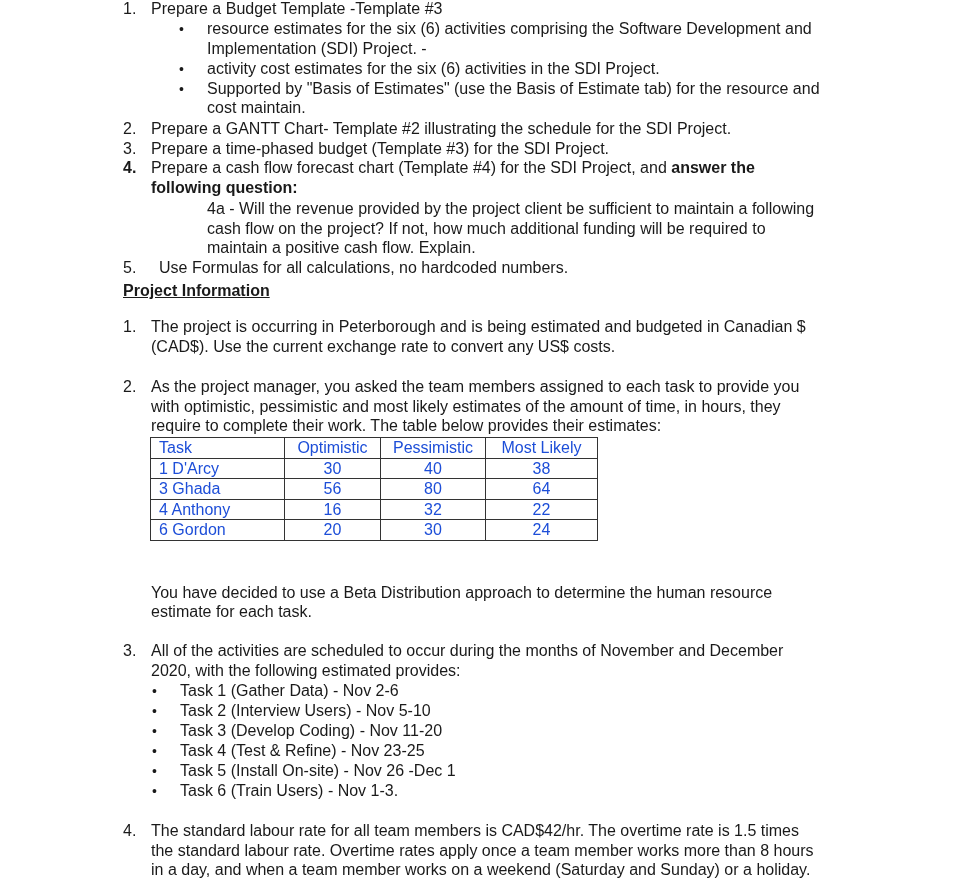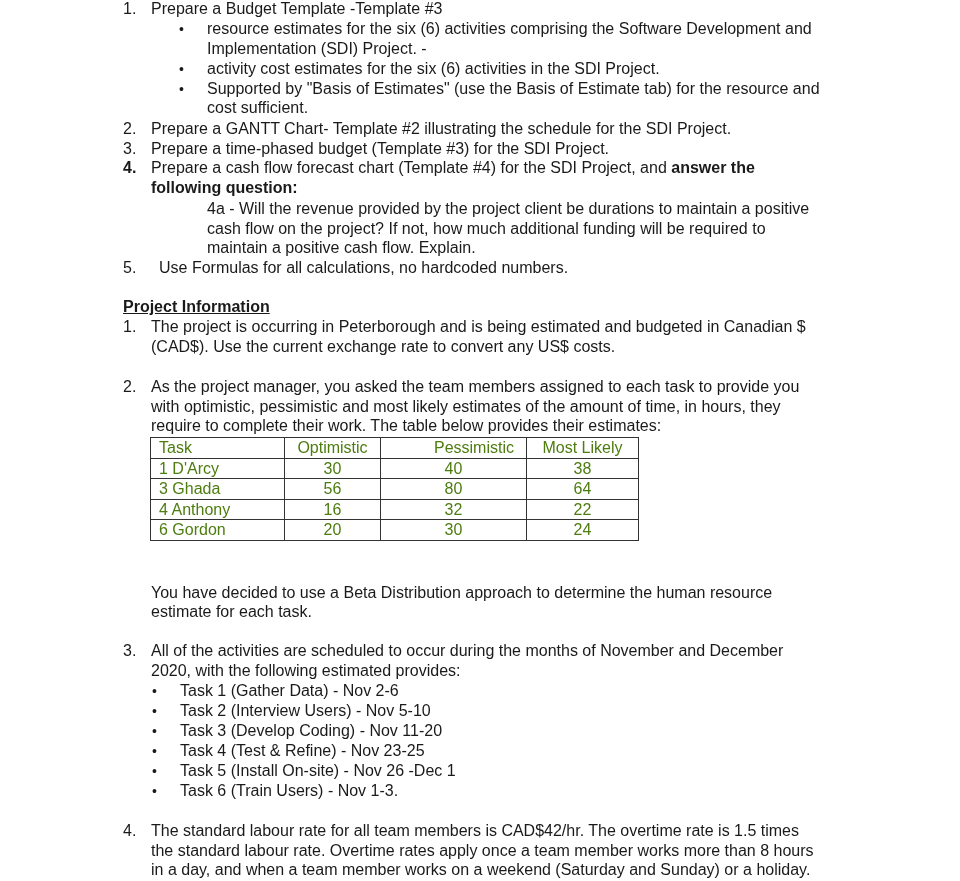--- a/index.html
+++ b/index.html
@@ -11,66 +11,66 @@
     .num { position: absolute; white-space: nowrap; line-height: 20px; }
     .bullet { position: absolute; line-height: 20px; font-size: 14px; }
     .bold { font-weight: bold; }
     .heading { font-weight: bold; text-decoration: underline; }
     table.est {
       position: absolute; left: 150px; top: 437px;
       border-collapse: collapse; font-size: 16px;
     }
     table.est td {
       border: 1.5px solid #333; padding: 0 0 0 8px; height: 19.5px; line-height: 19px;
-      color: #4d7c0f;
+      color: #1d4ed8;
     }
     table.est td.c { text-align: center; padding: 0; }
     table.est td.name { width: 125px; }
     table.est td.col1 { width: 95px; }
-    table.est td.col2 { width: 104px; padding-left: 41px; }
+    table.est td.col2 { width: 104px; }
     table.est td.col3 { width: 111px; }
   </style>
 </head>
 <body>
 
 <div>
   <span class="num" style="left:123px;top:-1px;">1.</span>
   <span class="line" style="left:151px;top:-1px;">Prepare a Budget Template -Template #3</span>
 
   <span class="bullet" style="left:179px;top:19px;">•</span>
   <span class="line" style="left:207px;top:19px;">resource estimates for the six (6) activities comprising the Software Development and</span>
   <span class="line" style="left:207px;top:39px;">Implementation (SDI) Project. -</span>
 
   <span class="bullet" style="left:179px;top:59px;">•</span>
   <span class="line" style="left:207px;top:59px;">activity cost estimates for the six (6) activities in the SDI Project.</span>
 
   <span class="bullet" style="left:179px;top:79px;">•</span>
   <span class="line" style="left:207px;top:79px;">Supported by "Basis of Estimates" (use the Basis of Estimate tab) for the resource and</span>
-  <span class="line" style="left:207px;top:98px;">cost sufficient.</span>
+  <span class="line" style="left:207px;top:98px;">cost maintain.</span>
 
   <span class="num" style="left:123px;top:119px;">2.</span>
   <span class="line" style="left:151px;top:119px;">Prepare a GANTT Chart- Template #2 illustrating the schedule for the SDI Project.</span>
 
   <span class="num" style="left:123px;top:139px;">3.</span>
   <span class="line" style="left:151px;top:139px;">Prepare a time-phased budget (Template #3) for the SDI Project.</span>
 
   <span class="num bold" style="left:123px;top:158px;">4.</span>
   <span class="line" style="left:151px;top:158px;"><span>Prepare a cash flow forecast chart (Template #4) for the SDI Project, and </span><span class="bold">answer the</span></span>
   <span class="line bold" style="left:151px;top:178px;">following question:</span>
 
-  <span class="line" style="left:207px;top:199px;">4a - Will the revenue provided by the project client be durations to maintain a positive</span>
+  <span class="line" style="left:207px;top:199px;">4a - Will the revenue provided by the project client be sufficient to maintain a following</span>
   <span class="line" style="left:207px;top:219px;">cash flow on the project?  If not, how much additional funding will be required to</span>
   <span class="line" style="left:207px;top:238px;">maintain a positive cash flow. Explain.</span>
 
   <span class="num" style="left:123px;top:258px;">5.</span>
   <span class="line" style="left:151px;top:258px;margin-left:8px;">Use Formulas for all calculations, no hardcoded numbers.</span>
 </div>
 
 <div>
-  <span class="line heading" style="left:123px;top:297px;text-align:center;">Project Information</span>
+  <span class="line heading" style="left:123px;top:281px;text-align:center;">Project Information</span>
 
   <span class="num" style="left:123px;top:317px;">1.</span>
   <span class="line" style="left:151px;top:317px;">The project is occurring in Peterborough and is being estimated and budgeted in Canadian $</span>
   <span class="line" style="left:151px;top:337px;">(CAD$). Use the current exchange rate to convert any US$ costs.</span>
 
   <span class="num" style="left:123px;top:377px;">2.</span>
   <span class="line" style="left:151px;top:377px;">As the project manager, you asked the team members assigned to each task to provide you</span>
   <span class="line" style="left:151px;top:397px;">with optimistic, pessimistic and most likely estimates of the amount of time, in hours, they</span>
   <span class="line" style="left:151px;top:416px;">require to complete their work.  The table below provides their estimates:</span>
 

